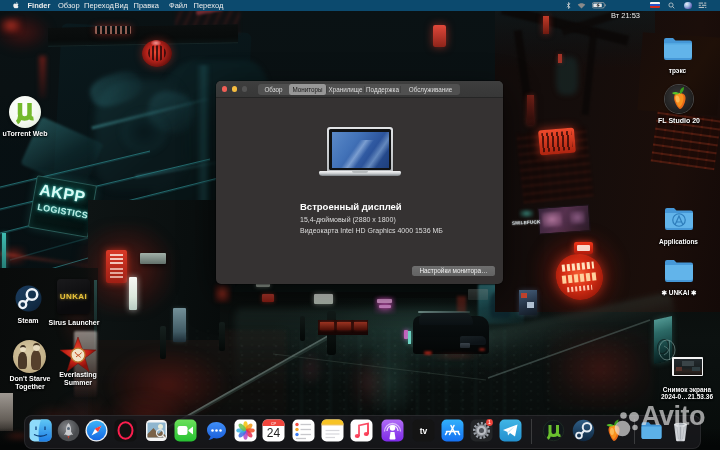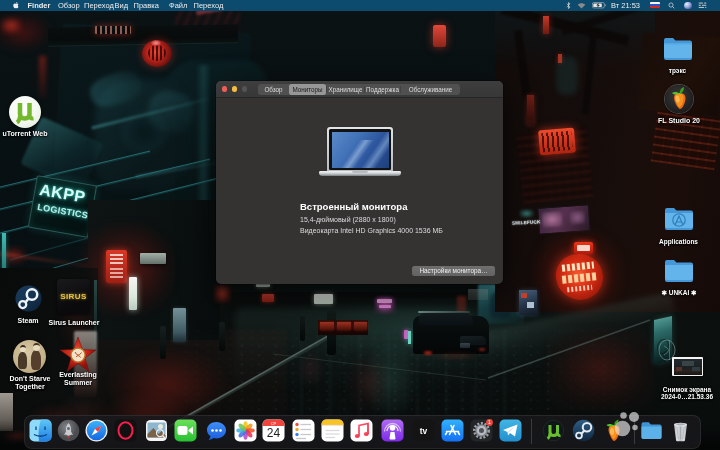--- a/index.html
+++ b/index.html
@@ -229,21 +229,21 @@
     </svg>
   <svg class="a" style="left:577px;top:2.5px" width="9" height="6" viewBox="0 0 18 12">
       <path fill="#8a8a8a" d="M9 11 L1.5 3.5 C3.5 1.5 6 .5 9 .5 C12 .5 14.5 1.5 16.5 3.5 Z"></path>
     </svg>
   <svg class="a" style="left:592px;top:2.2px" width="15" height="6.5" viewBox="0 0 30 13">
       <rect x="0.7" y="1" width="24" height="11" rx="3" fill="none" stroke="#aaa" stroke-width="1.4"></rect>
       <rect x="2.6" y="2.9" width="17" height="7.2" rx="1.2" fill="#e8e8e8"></rect>
       <path d="M26 4.2 v4.6 a2.4 2.4 0 0 0 0-4.6z" fill="#999"></path>
       <path fill="#1d1d1f" d="M13.5 1.5 L8.5 7 h3 L10.5 11.5 L15.8 6 h-3 z" opacity=".9"></path>
     </svg>
-  <span class="a" style="left:611px;top:1px">Вт 21:53</span>
+  <span class="a" style="left:611px;top:11px">Вт 21:53</span>
   <span class="a" style="left:649.5px;top:2.4px;width:10.5px;height:5.8px;background:linear-gradient(180deg,#f5f5f5 33%,#2a55c8 33% 66%,#d52b1e 66%);border-radius:1px"></span>
   <svg class="a" style="left:668px;top:1.7px" width="7" height="7" viewBox="0 0 14 14">
       <circle cx="6" cy="6" r="4.2" fill="none" stroke="#ddd" stroke-width="1.4"></circle>
       <line x1="9.2" y1="9.2" x2="12.6" y2="12.6" stroke="#ddd" stroke-width="1.5"></line>
     </svg>
   <span class="a" style="left:684px;top:1.6px;width:7.5px;height:7.5px;border-radius:50%;background:radial-gradient(circle at 35% 30%,#e8f0f8,#9ab4e0 40%,#6a6ab8 70%,#434a90)"></span>
   <svg class="a" style="left:698px;top:2.2px" width="9" height="6.5" viewBox="0 0 16 12">
       <g stroke="#d5d5d5" stroke-width="1.7">
         <line x1="1" y1="2" x2="9" y2="2"></line>
         <line x1="11" y1="2" x2="15" y2="2"></line>
@@ -273,21 +273,21 @@
     <div class="a" style="left:2px;top:2px;width:62px;height:41px;background:#101214;border-radius:1.5px">
       <div class="a" style="left:2.5px;top:3px;width:57px;height:36.5px;background:linear-gradient(125deg,#5b8ac8 0%,#4272b8 35%,#2c549c 65%,#1e3f7c 100%);overflow:hidden">
         <div class="a" style="left:-10px;top:8px;width:60px;height:50px;background:linear-gradient(125deg,transparent 40%,rgba(190,215,245,.5) 47%,transparent 55%)"></div>
         <div class="a" style="left:18px;top:-6px;width:60px;height:50px;background:linear-gradient(125deg,transparent 42%,rgba(170,205,240,.45) 50%,transparent 58%)"></div>
       </div>
     </div>
   </div>
   <div class="a" style="left:103px;top:89.5px;width:82px;height:5.5px;background:linear-gradient(180deg,#f2f3f4 0%,#d2d5d7 45%,#9aa0a4 80%,#777c80 100%);border-radius:2px 2px 5px 5px">
     <div class="a" style="left:33px;top:0;width:16px;height:2px;background:#b8bcbe;border-radius:0 0 3px 3px"></div>
   </div>
-  <div class="a" style="left:84px;top:119.5px;font-size:9.5px;font-weight:700;color:#fff">Встроенный монитора</div>
+  <div class="a" style="left:84px;top:119.5px;font-size:9.5px;font-weight:700;color:#fff">Встроенный дисплей</div>
   <div class="a" style="left:84px;top:135px;font-size:7px;color:#ddd">15,4-дюймовый (2880 x 1800)</div>
   <div class="a" style="left:84px;top:145.5px;font-size:7px;color:#ddd">Видеокарта Intel HD Graphics 4000 1536 МБ</div>
   <div class="a" style="left:196px;top:184.5px;width:83px;height:10.5px;background:linear-gradient(180deg,#6e6e6e,#636363);border-radius:2.5px;font-size:6.4px;color:#f0f0f0;text-align:center;line-height:10.5px">Настройки монитора…</div>
 </div>
 
 <div class="a" style="left:9px;top:96px;width:32px;height:32px;border-radius:50%;background:radial-gradient(circle at 40% 35%,#fff,#f4f8f0 55%,#dde8d6);box-shadow:0 1px 3px rgba(0,0,0,.5)">
   <svg style="position:absolute;left:4px;top:3px" width="24" height="27" viewBox="0 0 48 54">
     <g stroke="#74b92c" fill="none">
       <path d="M14 8 V30 q0 9 9 9 q10 0 10-9 V8" stroke-width="9"></path>
       <path d="M14 34 q-1 10 -6 13" stroke-width="8"></path>
@@ -306,21 +306,21 @@
       </linearGradient>
     </defs>
   <circle cx="27" cy="27" r="26" fill="url(#stg)"></circle>
   <circle cx="34" cy="19" r="10.5" fill="none" stroke="#eef3f8" stroke-width="5"></circle>
   <circle cx="15.5" cy="39" r="7" fill="none" stroke="#eef3f8" stroke-width="4.5"></circle>
   <line x1="20.5" y1="35.5" x2="27" y2="27" stroke="#eef3f8" stroke-width="5"></line>
 </svg>
 <div class="lbl" style="left:8px;top:317px;width:40px;font-size:7px">Steam</div>
 
 <div class="a" style="left:57px;top:279px;width:33px;height:35px;background:linear-gradient(160deg,#1a1a1c,#0a0a0c 70%);border-radius:4px;box-shadow:0 1px 3px rgba(0,0,0,.6)">
-  <div style="position:absolute;left:0;top:13px;width:33px;text-align:center;font-size:8px;font-weight:700;color:#e8c23a;letter-spacing:.4px;text-shadow:0 0 3px rgba(240,200,60,.7)">SIRUS</div>
+  <div style="position:absolute;left:0;top:13px;width:33px;text-align:center;font-size:8px;font-weight:700;color:#e8c23a;letter-spacing:.4px;text-shadow:0 0 3px rgba(240,200,60,.7)">UNKAI</div>
 </div>
 <div class="lbl" style="left:45px;top:319px;width:58px;font-size:7px">Sirus Launcher</div>
 
 <div class="a" style="left:13px;top:340px;width:33px;height:33px;border-radius:50%;background:radial-gradient(circle at 45% 40%,#d8c9a5,#c4b28a 60%,#a8936a);box-shadow:0 1px 3px rgba(0,0,0,.6);overflow:hidden">
   <div style="position:absolute;left:5px;top:12px;width:9px;height:17px;background:#4a3828;border-radius:45% 45% 30% 30%"></div>
   <div style="position:absolute;left:18px;top:10px;width:10px;height:20px;background:#553f2c;border-radius:45% 45% 30% 30%"></div>
   <div style="position:absolute;left:6.5px;top:5px;width:6px;height:7px;background:#e8dcc0;border-radius:50%;border-top:2px solid #3a2c1e"></div>
   <div style="position:absolute;left:19.5px;top:3px;width:7px;height:8px;background:#e8dcc0;border-radius:50%;border-top:2px solid #453522"></div>
 </div>
 <div class="lbl" style="left:0px;top:375px;width:60px;font-size:7px">Don't Starve<br>Together</div>
@@ -641,13 +641,14 @@
 
 <div id="avito" class="a" style="left:608px;top:405px;width:112px;height:45px;opacity:.66">
   <svg class="a" style="left:4px;top:4px" width="30" height="30" viewBox="0 0 60 60">
       <g fill="#e8e8e8">
         <circle cx="21" cy="39" r="15.5"></circle>
         <circle cx="23" cy="13" r="6.5"></circle>
         <circle cx="44" cy="16" r="10"></circle>
         <circle cx="46" cy="37" r="5.5"></circle>
       </g>
     </svg>
+  <span class="a" style="left:33px;top:-4px;font-size:27px;font-weight:700;color:#e8e8e8;letter-spacing:-.5px">Avito</span>
 </div>
 
 </body></html>

